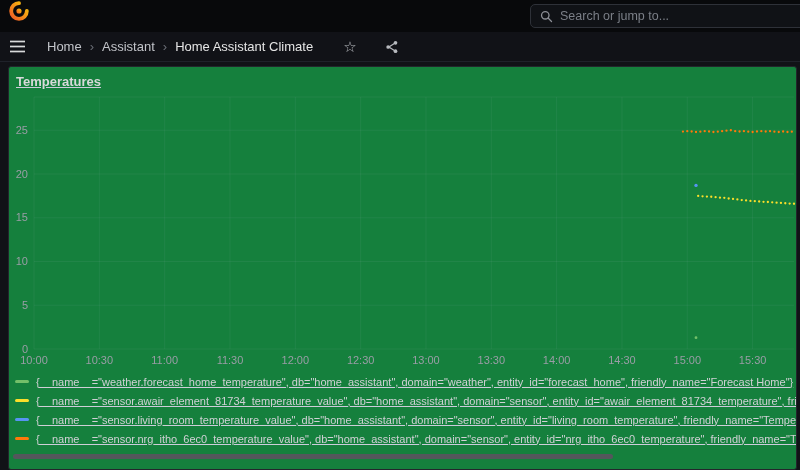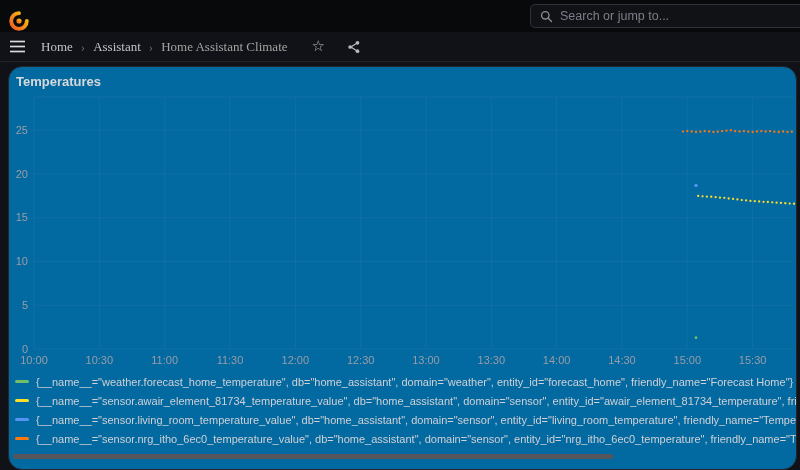--- a/index.html
+++ b/index.html
@@ -4,49 +4,49 @@
 <style>
   html,body{margin:0;padding:0}
   body{
     width:800px;height:470px;overflow:hidden;position:relative;
     background:#111217;color:#ccccdc;
     font-family:"Liberation Sans",sans-serif;
   }
   
   .topbar{
     position:absolute;top:0;left:0;width:800px;height:32px;
-    background:#08090b;display:flex;align-items:flex-end;
+    background:#08090b;display:flex;align-items:flex-start;
     padding:0 8px;box-sizing:border-box;
   }
   .logo{width:22px;height:22px;display:flex;align-items:center;justify-content:center;cursor:pointer}
   .search-box{
     position:absolute;left:530px;top:4px;width:290px;height:24px;
     background:#101216;border:1px solid #2e3138;border-radius:5px;
     display:flex;align-items:center;gap:7px;padding:0 9px;box-sizing:border-box;
     color:#7b7f87;font-size:12.5px;
   }
   .search-text{white-space:nowrap;overflow:hidden}
   
   .navbar{
     position:absolute;top:32px;left:0;width:800px;height:30px;
     background:#111217;border-bottom:1px solid #1f222a;
-    display:flex;align-items:center;gap:16px;
-    padding:0 10px;box-sizing:border-box;font-family:Liberation Serif, serif;
+    display:flex;align-items:center;gap:22px;
+    padding:0 10px;box-sizing:border-box;
   }
   .hamburger{display:flex;align-items:center;cursor:pointer}
   .crumb{font-size:13px;color:#c2c4c9;cursor:pointer;white-space:nowrap}
-  .crumb.current{color:#a3a3a3;cursor:default}
+  .crumb.current{color:#e5e5e5;cursor:default}
   .sep{color:#696d75;font-size:13px}
   .star-icon{color:#b7b9be;font-size:15px;margin-left:8px;cursor:pointer;line-height:1}
   .share-icon{margin-left:6px;cursor:pointer;display:flex;align-items:center}
   
   .panel{
     position:absolute;left:8px;top:66px;width:789px;height:404px;
-    background:#0369a1;border:1px solid #23262c;border-radius:14px;
-    box-sizing:border-box;overflow:hidden;
+    background:#15803d;border:1px solid #23262c;border-radius:3px;
+    box-sizing:border-box;overflow:hidden;text-decoration:underline;
   }
   .panel-title{
     font-size:13px;font-weight:700;color:#d8d9da;
     padding:7px 0 0 7px;height:24px;box-sizing:border-box;
   }
   #chart{display:block;margin-top:2px}
   .legend{padding:3px 0 0 6px}
   .legend-row{
     display:flex;align-items:center;height:19px;white-space:nowrap;
     font-size:11px;color:#d0d1d5;cursor:pointer;overflow:hidden;

